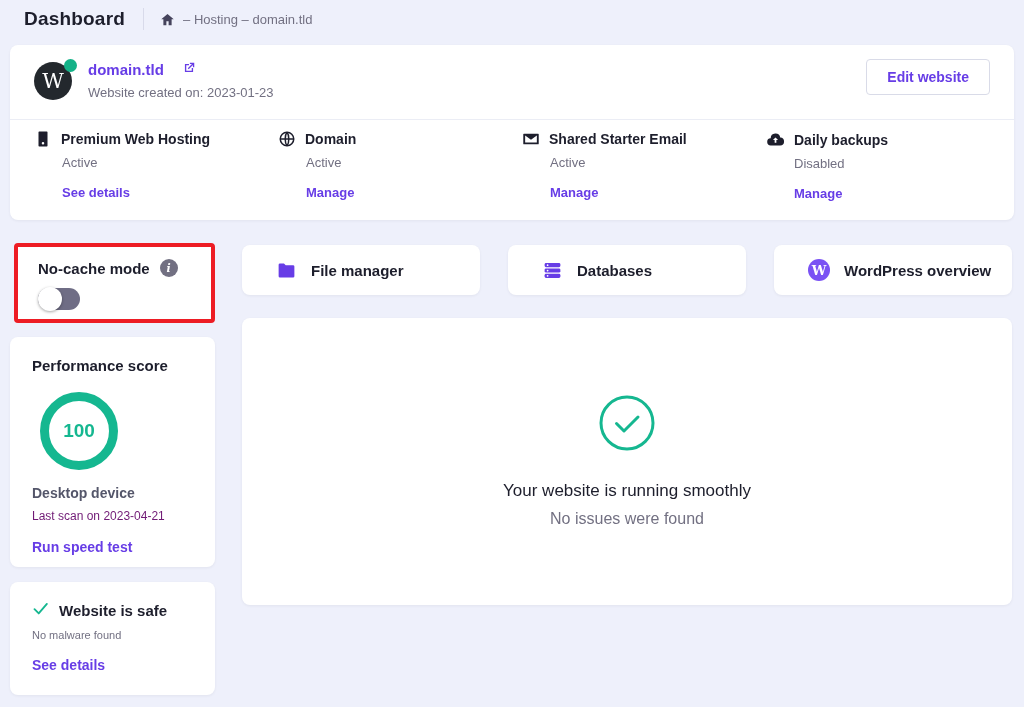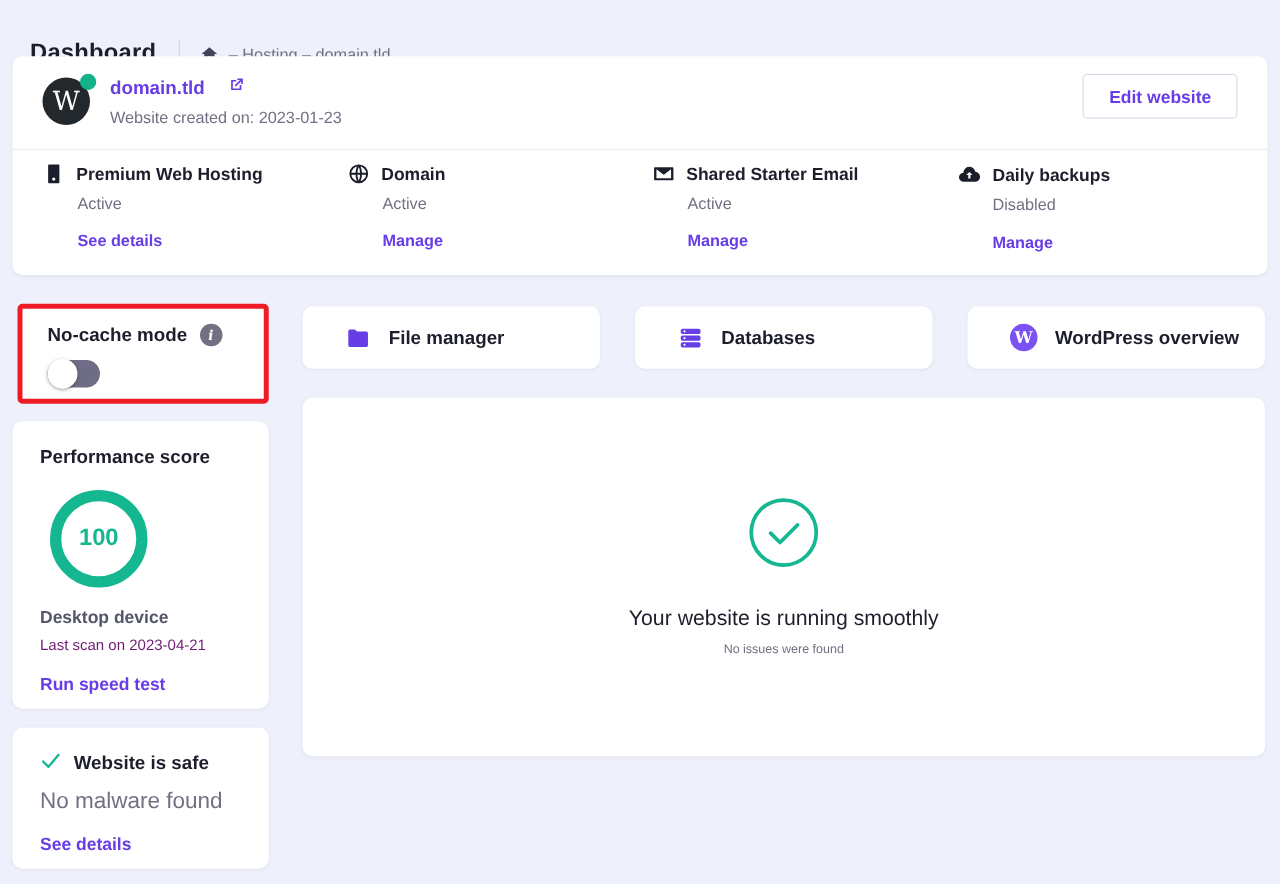--- a/index.html
+++ b/index.html
@@ -4,21 +4,21 @@
 <style>
   * { margin:0; padding:0; box-sizing:border-box; }
   html,body { width:1024px; height:707px; }
   body {
     background:#eef0fb;
     font-family:"Liberation Sans", sans-serif;
     color:#1d1e2c;
     position:relative;
     overflow:hidden;
   }
-  .header { position:absolute; top:0; left:0; right:0; height:38px; display:flex; align-items:center;margin-top:24px; }
+  .header { position:absolute; top:0; left:0; right:0; height:38px; display:flex; align-items:center; }
   .header-title { font-size:19px; font-weight:bold; margin-left:24px; letter-spacing:.2px; }
   .header-divider { width:1px; height:22px; background:#d8daea; margin:0 16px 0 18px; }
   .breadcrumb { display:flex; align-items:center; gap:8px; color:#727082; font-size:13px; }
   .breadcrumb svg { display:block; }
 
   .card { position:absolute; background:#fff; border-radius:8px; box-shadow:0 1px 3px rgba(29,30,44,.06); }
 
   
   .top-card { left:10px; top:45px; width:1004px; height:175px; }
   .website-row { position:relative; display:flex; align-items:center; padding:16px 24px 0 24px; }
@@ -65,26 +65,26 @@
   .score-ring { margin:18px 0 0 8px; width:78px; height:78px; border:9px solid #15b790; border-radius:50%;
     display:flex; align-items:center; justify-content:center; color:#15b790; font-weight:bold; font-size:19px; }
   .perf-device { margin-top:15px; color:#54566a; font-weight:bold; font-size:14px; }
   .perf-scan { margin-top:8px; color:#701a75; font-size:12px; }
   .perf-link { margin-top:16px; color:#673de6; font-weight:bold; font-size:14px; cursor:pointer; }
 
   
   .main-panel { left:242px; top:318px; width:770px; height:287px; display:flex; flex-direction:column;
     align-items:center; justify-content:center; }
   .main-title { margin-top:26px; font-weight:normal; font-size:17px; }
-  .main-sub { margin-top:9px; color:#727082; font-size:10px; }
+  .main-sub { margin-top:9px; color:#727082; font-size:16px; }
 
   
   .safe-card { left:10px; top:582px; width:205px; height:113px; padding:18px 22px; }
   .safe-head { display:flex; align-items:center; gap:10px; font-weight:bold; font-size:15px; }
-  .safe-sub { margin-top:9px; color:#727082; font-size:18px; }
+  .safe-sub { margin-top:9px; color:#727082; font-size:11px; }
   .safe-link { margin-top:16px; color:#673de6; font-weight:bold; font-size:14px; cursor:pointer; }
 </style>
 </head>
 <body>
 
 <div class="header">
   <div class="header-title">Dashboard</div>
   <div class="header-divider"></div>
   <div class="breadcrumb">
     <span>

